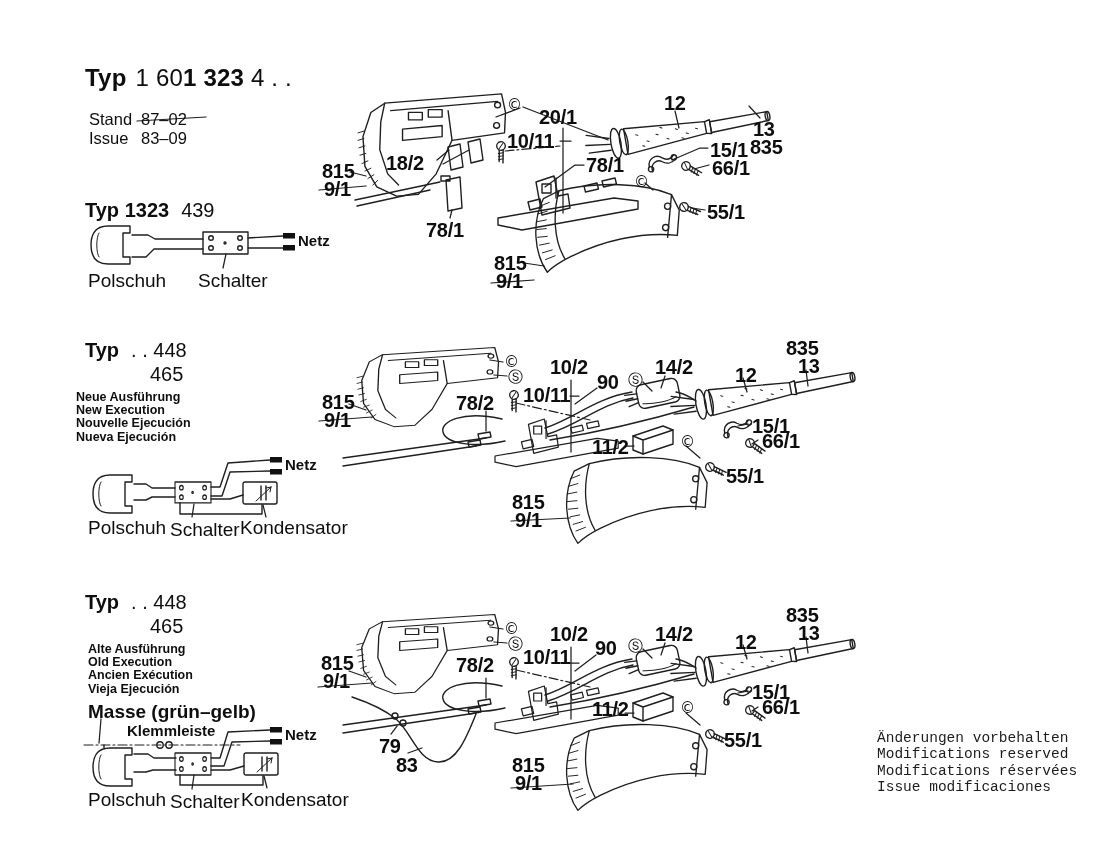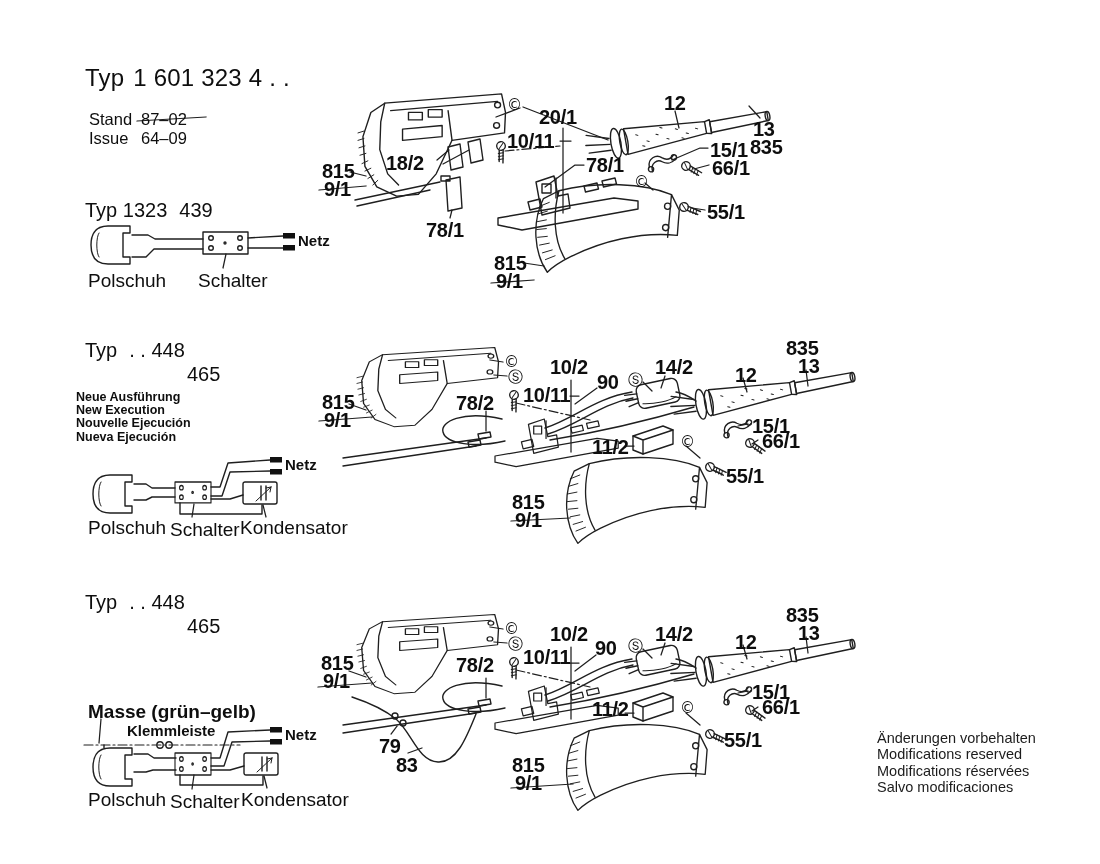--- a/index.html
+++ b/index.html
@@ -2,36 +2,36 @@
 <html><head>
 <meta charset="utf-8">
 <style>
   html,body{margin:0;padding:0;background:#eceae6;}
   .sheet{
     position:relative;width:1100px;height:864px;background:#ffffff;
     font-family:"Liberation Sans","DejaVu Sans",sans-serif;color:#0e0e0e;
     overflow:hidden;
   }
   .t{position:absolute;white-space:nowrap;}
-  .b{font-weight:400;}
+  .b{font-weight:700;}
   .hdr{font-size:24px;letter-spacing:.2px;}
   .hdr .g{margin-right:9px;}
   .meta{font-size:16.5px;}
   .meta .lab{display:inline-block;width:52px;font-weight:400;}
   .sec-title{font-size:20px;}
   .sec-title .num{margin-left:12px;font-weight:400;}
-  .sub-num{font-size:20px;font-weight:400;margin-left:37px;}
+  .sub-num{font-size:20px;font-weight:400;}
   .pn{font-size:20px;font-weight:700;letter-spacing:-.3px;}
   .sym{font-size:15px;font-family:"DejaVu Sans",sans-serif;font-weight:400;}
   .wl{font-size:19px;}
   .wlb{font-size:15px;font-weight:700;}
   .exec{font-size:12.5px;font-weight:700;line-height:13.2px;}
   .exec span{display:block;}
   .foot{font-size:14.5px;line-height:16.4px;color:#1c1c1c;}
-  .foot span{display:block;}
+  .foot span{display:block;font-family:Liberation Mono, monospace;}
   svg.art-svg{position:absolute;left:0;top:0;}
   .art{stroke:#1f1f1f;stroke-width:1.4;fill:none;stroke-linecap:round;stroke-linejoin:round;}
   .ld{stroke-width:1.25;}
   .thin{stroke-width:1;}
   .dd{stroke-dasharray:9 3 2 3;stroke-width:1.2;}
 </style>
 </head>
 <body>
 
 <div class="sheet">
@@ -287,21 +287,21 @@
   </g>
 </svg>
 
 <div class="t hdr" style="left:85px;top:64px">
   <span class="b g">Typ</span><span>1 60</span><span class="b">1 323</span> <span>4 . .</span>
 </div>
 <div class="t meta" style="left:89px;top:110px">
   <span class="lab">Stand</span><span>87–02</span>
 </div>
 <div class="t meta" style="left:89px;top:129px">
-  <span class="lab">Issue</span><span>64–09</span>
+  <span class="lab">Issue</span><span>83–09</span>
 </div>
 
 <div class="t sec-title" style="left:85px;top:199px">
   <span class="b">Typ 1323</span><span class="num">439</span>
 </div>
 <div class="t pn" style="left:322px;top:160px">815</div>
 <div class="t pn" style="left:324px;top:178px">9/1</div>
 <div class="t wl" style="left:88px;top:270px">Polschuh</div>
 <div class="t wl" style="left:198px;top:270px">Schalter</div>
 <div class="t wlb" style="left:298px;top:232px">Netz</div>
@@ -355,20 +355,26 @@
 <div class="t pn" style="left:752px;top:415px">15/1</div>
 <div class="t pn" style="left:762px;top:430px">66/1</div>
 <div class="t pn" style="left:726px;top:465px">55/1</div>
 <div class="t pn" style="left:512px;top:491px">815</div>
 <div class="t pn" style="left:515px;top:509px">9/1</div>
 
 <div class="t sec-title" style="left:85px;top:591px">
   <span class="b">Typ</span><span class="num">. . 448</span>
 </div>
 <div class="t sub-num" style="left:150px;top:615px">465</div>
+<div class="t exec" style="left:88px;top:643px">
+  <span>Alte Ausführung</span>
+  <span>Old Execution</span>
+  <span>Ancien Exécution</span>
+  <span>Vieja Ejecución</span>
+</div>
 <div class="t wl" style="left:88px;top:701px;font-weight:600">Masse (grün–gelb)</div>
 <div class="t wlb" style="left:127px;top:722px">Klemmleiste</div>
 <div class="t pn" style="left:321px;top:652px">815</div>
 <div class="t pn" style="left:323px;top:670px">9/1</div>
 <div class="t wl" style="left:88px;top:789px">Polschuh</div>
 <div class="t wl" style="left:170px;top:791px">Schalter</div>
 <div class="t wl" style="left:241px;top:789px">Kondensator</div>
 <div class="t wlb" style="left:285px;top:726px">Netz</div>
 
 <div class="t pn" style="left:456px;top:654px">78/2</div>
@@ -389,16 +395,16 @@
 <div class="t pn" style="left:752px;top:681px">15/1</div>
 <div class="t pn" style="left:762px;top:696px">66/1</div>
 <div class="t pn" style="left:724px;top:729px">55/1</div>
 <div class="t pn" style="left:512px;top:754px">815</div>
 <div class="t pn" style="left:515px;top:772px">9/1</div>
 
 <div class="t foot" style="left:877px;top:730px">
   <span>Änderungen vorbehalten</span>
   <span>Modifications reserved</span>
   <span>Modifications réservées</span>
-  <span>Salvo modificaciones</span>
+  <span>Issue modificaciones</span>
 </div>
 
 </div>
 
 </body></html>

